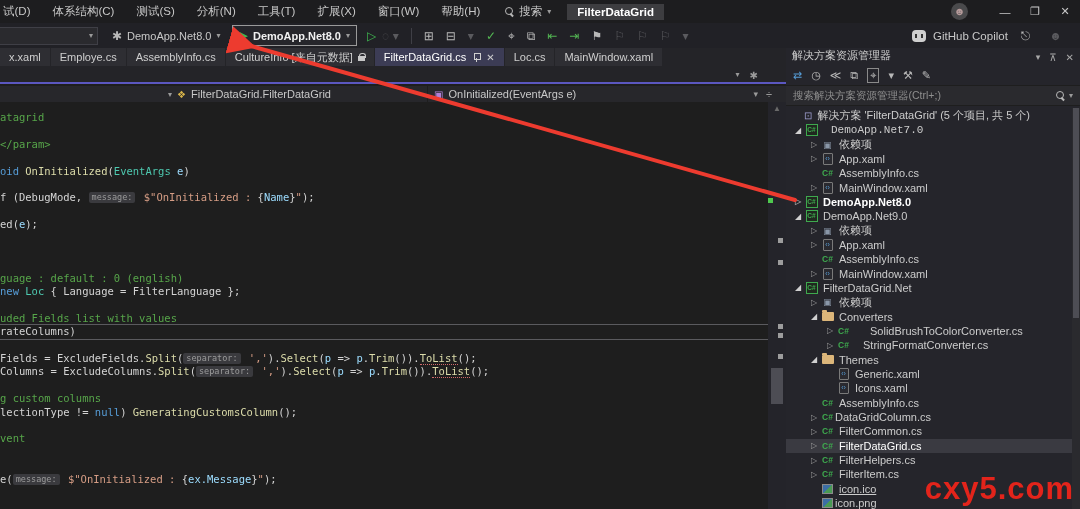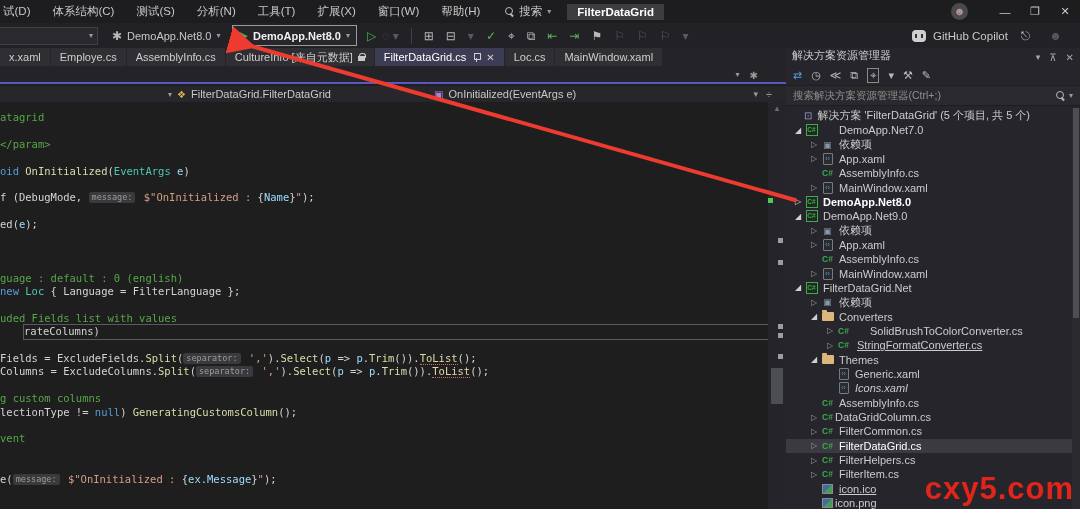--- a/index.html
+++ b/index.html
@@ -72,21 +72,21 @@
   .ic-class { color:#d8b44a; font-size:10px; }
   .ic-method { color:#b180d7; font-size:10px; }
   .nav-end { position:absolute; right:14px; top:38px; height:16px; display:flex; gap:8px;
     align-items:center; color:#9a9a9a; font-size:9px; }
   .ed-top-icons { position:absolute; right:14px; top:-16px; color:#9a9a9a; font-size:10px; display:flex; gap:10px; }
 
   
   .code { position:absolute; left:0; top:54px; right:18px; bottom:0; overflow:hidden;
     font-family:"DejaVu Sans Mono", monospace; font-size:10.5px; padding-top:9px; }
   .cl { height:13.4px; line-height:13.4px; white-space:pre; color:#d4d4d4; }
-  .cl.boxed { outline:1px solid #5a5a5e;margin-left:24px; }
+  .cl.boxed { outline:1px solid #5a5a5e; }
   .sp-c { color:#57a64a; } .sp-k { color:#569cd6; } .sp-t { color:#4ec9b0; }
   .sp-m { color:#dcdcaa; } .sp-s { color:#d69d85; } .sp-v { color:#9cdcfe; } .sp-p { color:#d4d4d4; }
   .sp-d { color:#dcdcaa; border-bottom:1px dotted #d16969; }
   .sp-h { display:inline-block; background:#3a3a3e; color:#9b9b9b; font-size:8.5px;
     border-radius:2px; padding:0 3px; margin-right:2px; line-height:11px; vertical-align:1px; }
 
   
   .vscroll { position:absolute; right:0; top:54px; width:18px; bottom:0; background:#24242a; }
   .vs-up { position:absolute; top:2px; left:0; width:18px; text-align:center; color:#6a6a6a; font-size:8px; }
   .vs-thumb { position:absolute; left:3px; top:266px; width:12px; height:36px; background:#4d4d54; }
@@ -325,21 +325,21 @@
       <div class="root-row">
         <span class="ic-sln">⊡</span>
         <span>解决方案 'FilterDataGrid' (5 个项目, 共 5 个)</span>
       </div>
       <div id="tree-items">
           <div class="trow" style="padding-left: 6px;">
             <span class="exp open">◢</span>
             <span class="ticon">
               <span class="i-csproj">C#</span>
             </span>
-            <span style="margin-left: 20px;">DemoApp.Net7.0</span>
+            <span style="margin-left: 12px; font-family: Liberation Mono, monospace;">DemoApp.Net7.0</span>
           </div>
           <div class="trow" style="padding-left: 22px;">
             <span class="exp">▷</span>
             <span class="ticon">
               <span class="i-deps">▣</span>
             </span>
             <span style="margin-left: 4px;">依赖项</span>
           </div>
           <div class="trow" style="padding-left: 22px;">
             <span class="exp">▷</span>
@@ -430,37 +430,37 @@
             <span class="ticon">
               <span class="i-cs">C#</span>
             </span>
             <span style="margin-left: 19px;">SolidBrushToColorConverter.cs</span>
           </div>
           <div class="trow" style="padding-left: 38px;">
             <span class="exp">▷</span>
             <span class="ticon">
               <span class="i-cs">C#</span>
             </span>
-            <span style="margin-left: 6px; text-decoration: underline;">StringFormatConverter.cs</span>
+            <span style="margin-left: 12px;">StringFormatConverter.cs</span>
           </div>
           <div class="trow" style="padding-left: 22px;">
             <span class="exp open">◢</span>
             <span class="ticon">
               <span class="i-folder"></span>
             </span>
             <span style="margin-left: 4px;">Themes</span>
           </div>
           <div class="trow" style="padding-left: 38px;">
             <span class="exp"></span>
             <span class="ticon">
               <span class="i-xaml">‹›</span>
             </span>
             <span style="margin-left: 4px;">Generic.xaml</span>
           </div>
-          <div class="trow" style="padding-left: 38px; font-style: italic;">
+          <div class="trow" style="padding-left: 38px;">
             <span class="exp"></span>
             <span class="ticon">
               <span class="i-xaml">‹›</span>
             </span>
             <span style="margin-left: 4px;">Icons.xaml</span>
           </div>
           <div class="trow" style="padding-left: 22px;">
             <span class="exp"></span>
             <span class="ticon">
               <span class="i-cs">C#</span>

